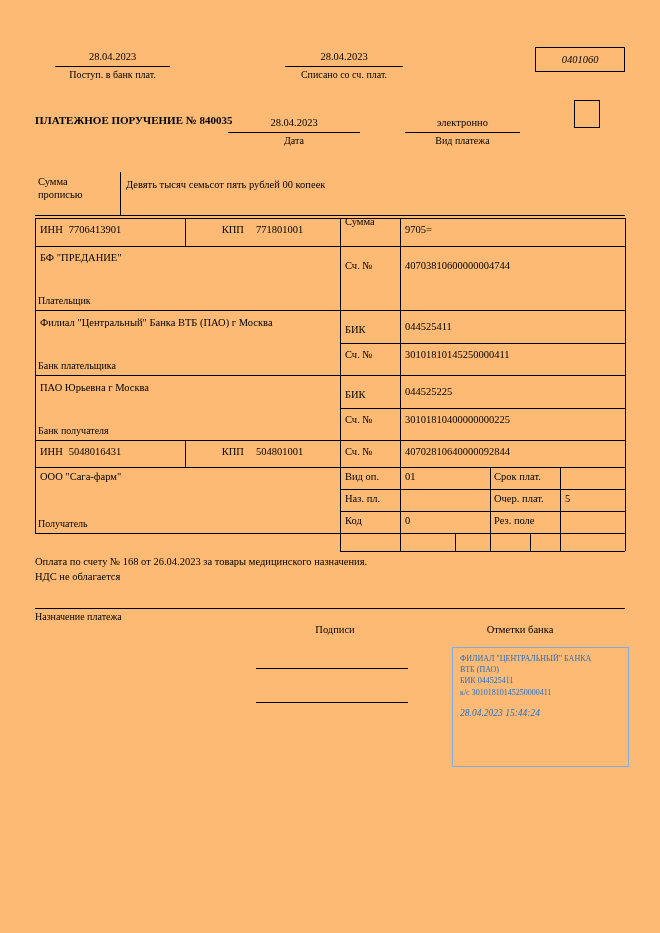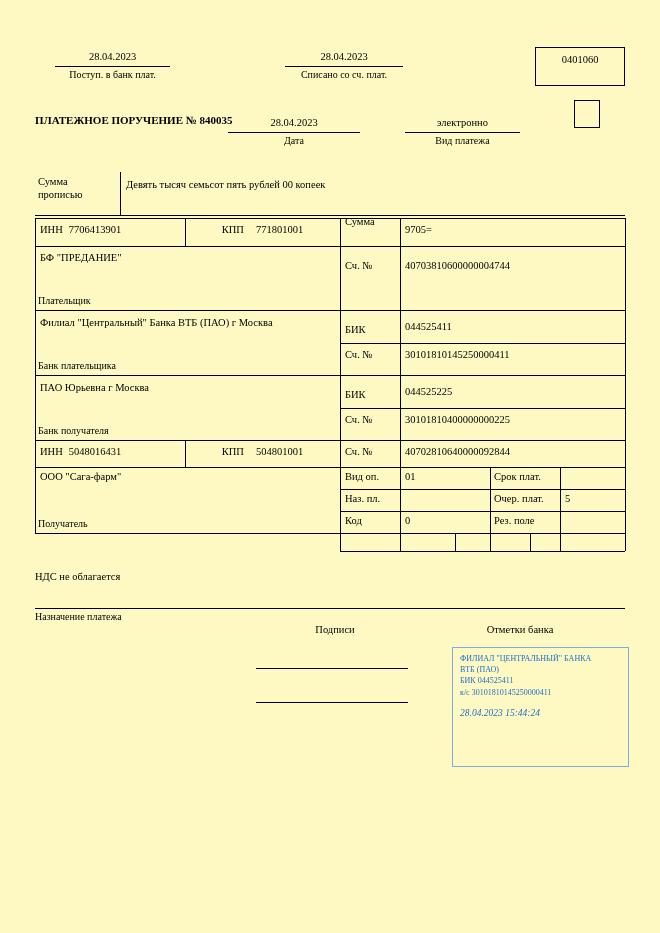--- a/index.html
+++ b/index.html
@@ -1,18 +1,18 @@
 <!DOCTYPE html>
 <html><head>
 <meta charset="utf-8">
 <style>
   html,body { margin:0; padding:0; background:#e9e9e9; }
   .page {
     position:relative; width:660px; height:933px; margin:0 auto;
-    background:#fef9c3; overflow:hidden;
+    background:#fdba74; overflow:hidden;
     font-family:"Liberation Serif", serif; font-size:10.5px; color:#000;
   }
   .abs { position:absolute; }
   .hl { position:absolute; height:0; border-top:1px solid #000; }
   .vl { position:absolute; width:0; border-left:1px solid #000; }
   .c  { text-align:center; }
   .sm { font-size:10px; }
   .xs { font-size:8px; }
   .b  { font-weight:bold; }
   .bx { position:absolute; border:1px solid #000; box-sizing:border-box; }
@@ -36,21 +36,21 @@
 <div class="page">
 
   <div class="abs c" style="left:55px;top:51px;width:115px;">28.04.2023</div>
   <div class="hl" style="left:55px;top:66px;width:115px;"></div>
   <div class="abs c sm" style="left:55px;top:69px;width:115px;">Поступ. в банк плат.</div>
 
   <div class="abs c" style="left:285px;top:51px;width:118px;">28.04.2023</div>
   <div class="hl" style="left:285px;top:66px;width:118px;"></div>
   <div class="abs c sm" style="left:285px;top:69px;width:118px;">Списано со сч. плат.</div>
 
-  <div class="bx c" style="left:535px;top:47px;width:90px;height:39px;line-height:23px;">0401060</div>
+  <div class="bx c" style="left:535px;top:47px;width:90px;height:25px;line-height:23px;font-style:italic;">0401060</div>
   <div class="bx" style="left:574px;top:100px;width:26px;height:28px;"></div>
 
   <div class="abs b" style="left:35px;top:114px;font-size:11px;">ПЛАТЕЖНОЕ ПОРУЧЕНИЕ № 840035</div>
   <div class="abs c" style="left:228px;top:117px;width:132px;">28.04.2023</div>
   <div class="hl" style="left:228px;top:132px;width:132px;"></div>
   <div class="abs c sm" style="left:228px;top:135px;width:132px;">Дата</div>
   <div class="abs c" style="left:405px;top:117px;width:115px;">электронно</div>
   <div class="hl" style="left:405px;top:132px;width:115px;"></div>
   <div class="abs c sm" style="left:405px;top:135px;width:115px;">Вид платежа</div>
 
@@ -133,20 +133,21 @@
   <div class="abs" style="left:405px;top:471px;">01</div>
   <div class="abs" style="left:494px;top:471px;">Срок плат.</div>
   <div class="abs" style="left:345px;top:493px;">Наз. пл.</div>
   <div class="abs" style="left:494px;top:493px;">Очер. плат.</div>
   <div class="abs" style="left:565px;top:493px;">5</div>
   <div class="abs" style="left:345px;top:515px;">Код</div>
   <div class="abs" style="left:405px;top:515px;">0</div>
   <div class="abs" style="left:494px;top:515px;">Рез. поле</div>
   <div class="abs sm" style="left:38px;top:518px;">Получатель</div>
 
+  <div class="abs" style="left:35px;top:556px;">Оплата по счету № 168 от 26.04.2023 за товары медицинского назначения.</div>
   <div class="abs" style="left:35px;top:571px;">НДС не облагается</div>
   <div class="hl" style="left:35px;top:608px;width:590px;"></div>
   <div class="abs sm" style="left:35px;top:611px;">Назначение платежа</div>
 
   <div class="abs c" style="left:255px;top:624px;width:160px;">Подписи</div>
   <div class="abs c" style="left:440px;top:624px;width:160px;">Отметки банка</div>
 
 
   <div class="hl" style="left:256px;top:668px;width:152px;"></div>
   <div class="hl" style="left:256px;top:702px;width:152px;"></div>

